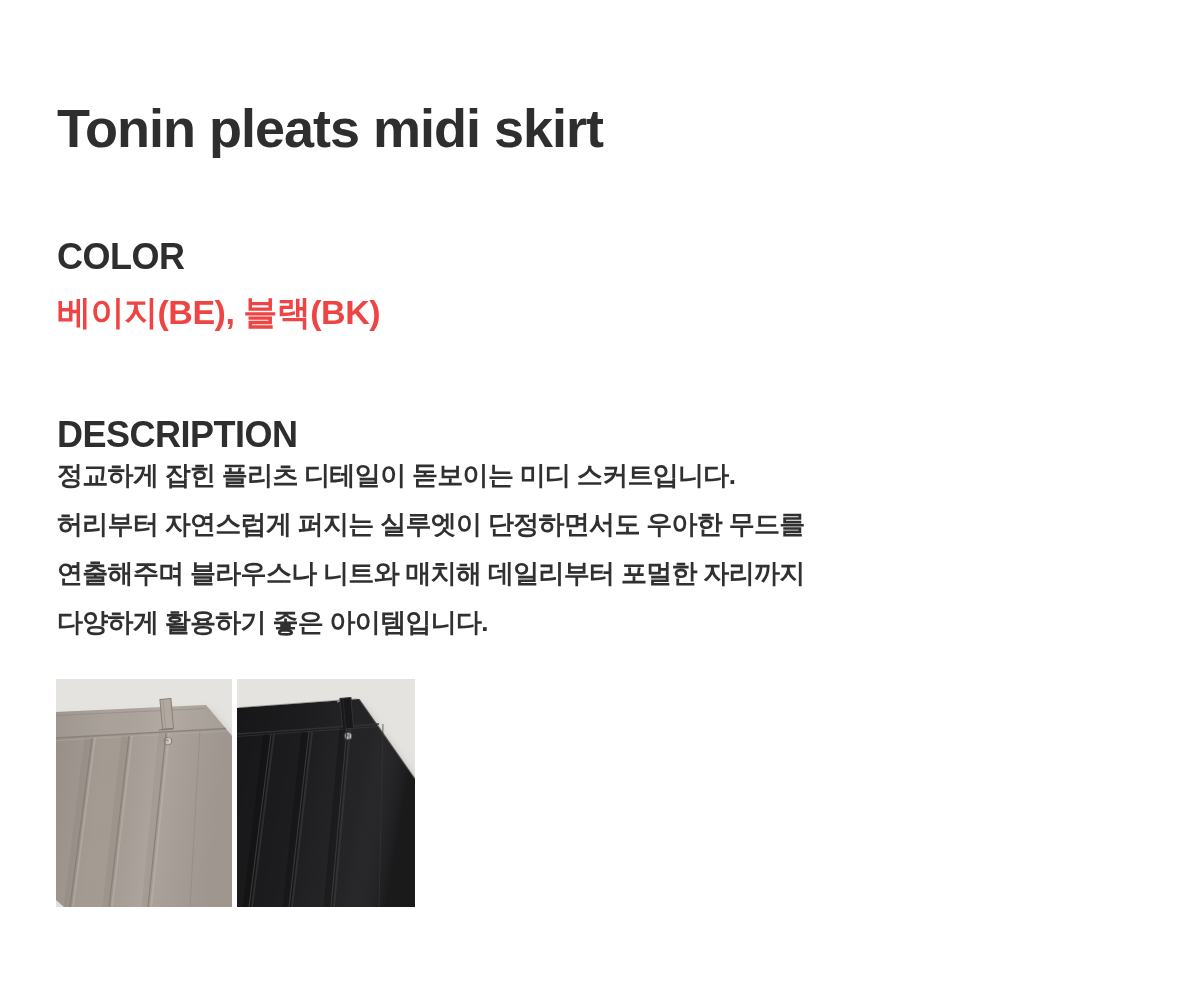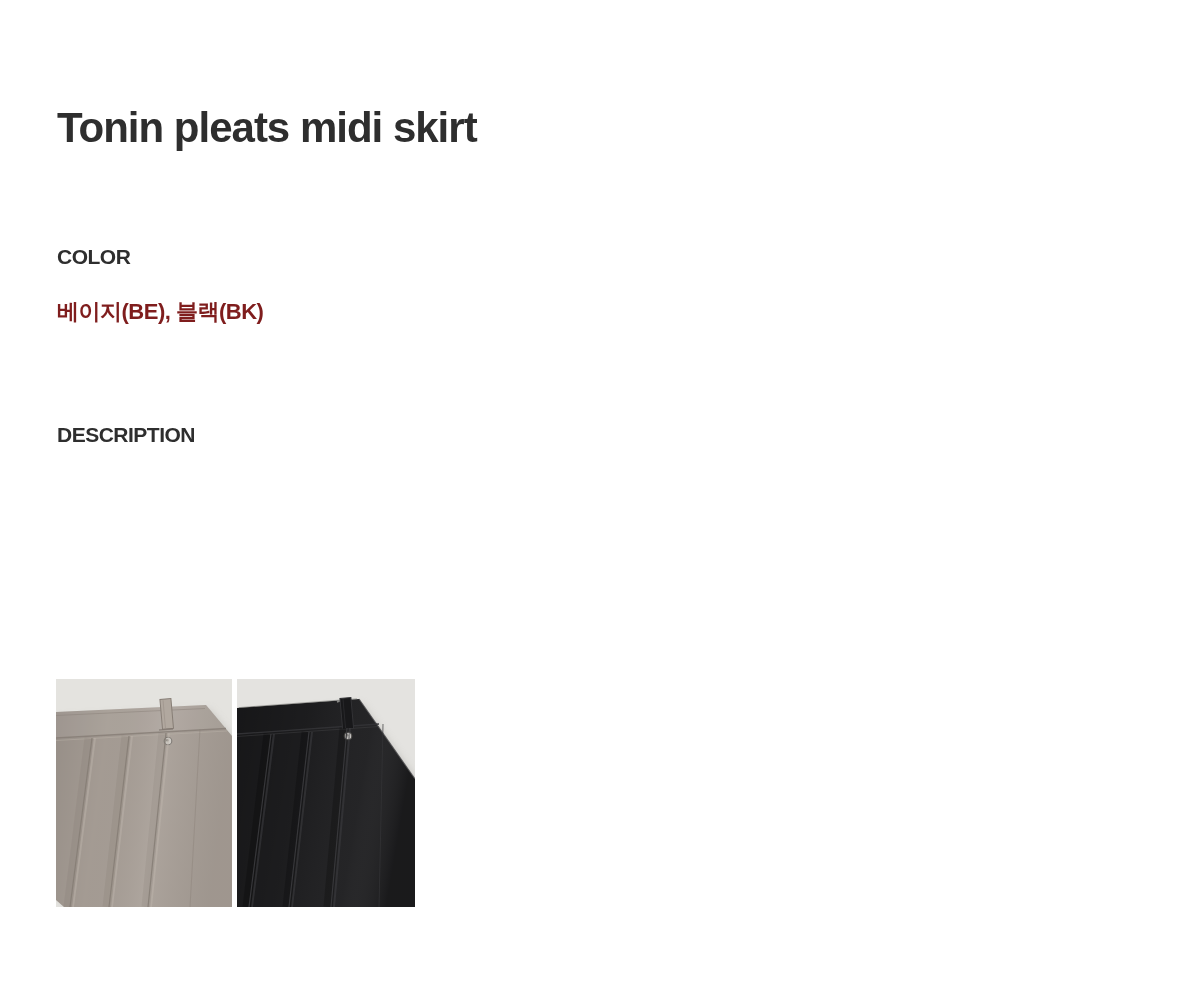--- a/index.html
+++ b/index.html
@@ -3,36 +3,36 @@
 <meta charset="utf-8">
 <style>
   * { margin: 0; padding: 0; box-sizing: border-box; }
   html, body { width: 1200px; height: 1000px; background: #ffffff; overflow: hidden; }
   body { font-family: "Liberation Sans", "DejaVu Sans", sans-serif; color: #2f2f2f; position: relative; }
 
   .page { position: absolute; inset: 0; background: #ffffff; }
 
   .product-title {
     position: absolute; left: 57px; top: 101px;
-    font-size: 42px; line-height: 54px; font-weight: 700;
+    font-size: 54px; line-height: 54px; font-weight: 700;
     letter-spacing: -1px; color: #2e2e2e; white-space: nowrap;
   }
 
   .section-heading {
     position: absolute; left: 57px;
-    font-size: 21px; line-height: 36px; font-weight: 700;
+    font-size: 36px; line-height: 36px; font-weight: 700;
     letter-spacing: -0.5px; color: #2e2e2e; white-space: nowrap;
   }
   .heading-color { top: 239px; }
   .heading-description { top: 398px; margin-top: 19px; }
 
   .color-value {
     position: absolute; left: 57px; top: 294px;
-    font-size: 22px; line-height: 36px; font-weight: 600;
-    letter-spacing: -0.5px; color: #7f1d1d; white-space: nowrap;
+    font-size: 34px; line-height: 36px; font-weight: 600;
+    letter-spacing: -0.5px; color: #ef4444; white-space: nowrap;
   }
 
   .description-text {
     position: absolute; left: 57px; top: 451px;
     font-size: 26px; font-weight: 600;
     letter-spacing: -0.7px; color: #303030;
   }
   .description-line { line-height: 49px; white-space: nowrap; }
 
   .product-images {
@@ -48,20 +48,26 @@
 <div class="page">
 
   <h1 class="product-title">Tonin pleats midi skirt</h1>
 
   <h2 class="section-heading heading-color">COLOR</h2>
 
   <p class="color-value">베이지(BE), 블랙(BK)</p>
 
   <h2 class="section-heading heading-description">DESCRIPTION</h2>
 
+  <div class="description-text">
+    <div class="description-line">정교하게 잡힌 플리츠 디테일이 돋보이는 미디 스커트입니다.</div>
+    <div class="description-line">허리부터 자연스럽게 퍼지는 실루엣이 단정하면서도 우아한 무드를</div>
+    <div class="description-line">연출해주며 블라우스나 니트와 매치해 데일리부터 포멀한 자리까지</div>
+    <div class="description-line">다양하게 활용하기 좋은 아이템입니다.</div>
+  </div>
 
   <div class="product-images">
 
     <figure class="product-figure">
       <svg width="176" height="228" viewBox="0 0 176 228" xmlns="http://www.w3.org/2000/svg">
         <defs>
           <linearGradient id="beigeShade" x1="0" y1="0" x2="1" y2="0.15">
             <stop offset="0" stop-color="#000000" stop-opacity="0.10"></stop>
             <stop offset="0.3" stop-color="#000000" stop-opacity="0.02"></stop>
             <stop offset="0.62" stop-color="#ffffff" stop-opacity="0.07"></stop>

